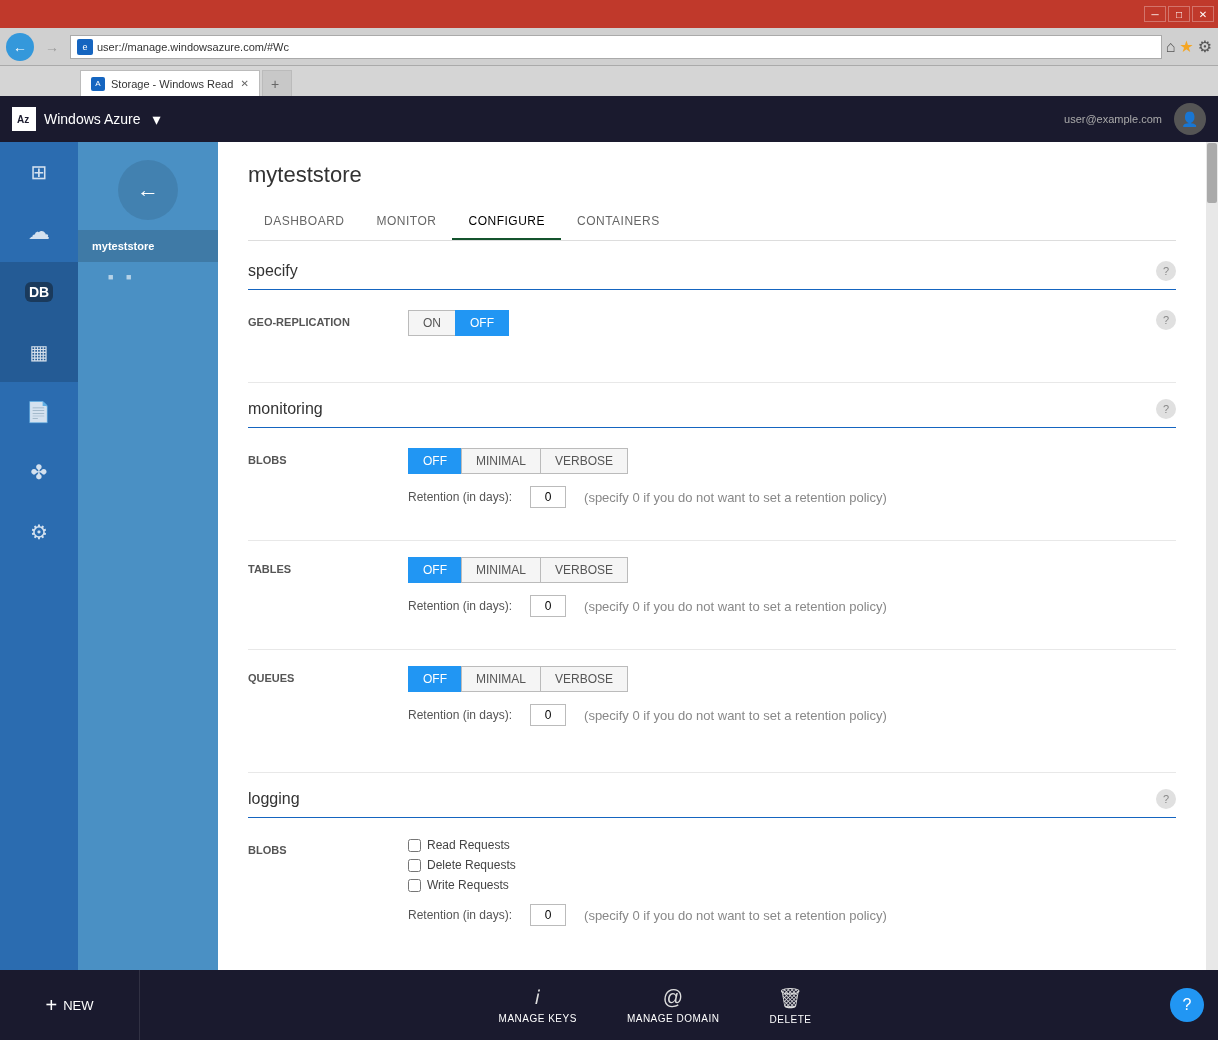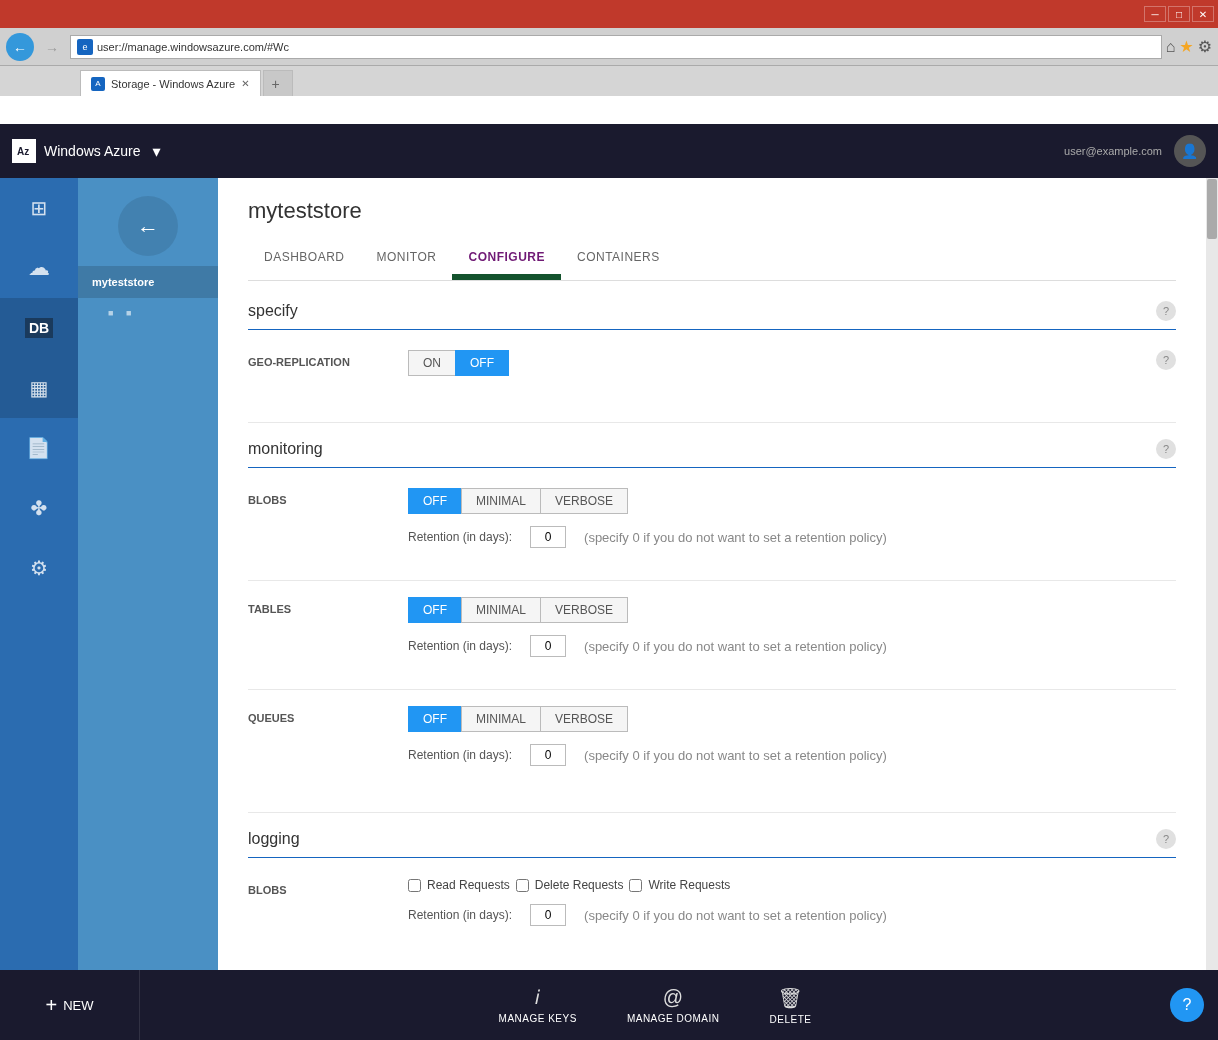--- a/index.html
+++ b/index.html
@@ -117,27 +117,26 @@
     
     .app-shell {
       display: flex;
       flex-direction: column;
       height: calc(1040px - 28px - 38px - 30px);
     }
 
     
     .azure-topnav {
       background: #1a1a2e;
-      height: 54px;
+      height: 46px;
       display: flex;
       align-items: center;
       padding: 0 12px;
       gap: 12px;
       flex-shrink: 0;
-      margin-top: 28px;
     }
     .azure-logo {
       display: flex;
       align-items: center;
       gap: 8px;
       color: #fff;
       font-size: 14px;
       font-weight: 300;
     }
     .azure-logo-icon {
@@ -261,23 +260,23 @@
     .tab {
       padding: 10px 16px;
       font-size: 12px;
       color: #666;
       cursor: pointer;
       text-transform: uppercase;
       letter-spacing: 0.5px;
       border-bottom: 2px solid transparent;
     }
     .tab.active {
-      color: #701a75;
-      border-bottom: 6px solid #14532d;
-      font-weight: 700;
+      color: #000000;
+      border-bottom: 2px solid #14532d;
+      font-weight: 400;
     }
 
     
     .content-body {
       padding: 20px 30px;
     }
 
     .section {
       margin-bottom: 30px;
     }
@@ -370,20 +369,21 @@
 
     .divider {
       border: none;
       border-top: 1px solid #e8e8e8;
       margin: 16px 0;
     }
 
     
     .checkbox-group {
       display: flex;
+      flex-direction: column;
       gap: 6px;
     }
     .checkbox-item {
       display: flex;
       align-items: center;
       gap: 6px;
       font-size: 12px;
       color: #444;
     }
     .checkbox-item input[type="checkbox"] {
@@ -482,21 +482,21 @@
   </div>
 
   <span style="font-size:16px;color:#555;cursor:pointer;">⌂</span>
   <span style="font-size:16px;color:#f5a623;cursor:pointer;">★</span>
   <span style="font-size:16px;color:#555;cursor:pointer;">⚙</span>
 </div>
 
 <div class="browser-tab-bar">
   <div class="browser-tab">
     <div class="tab-favicon">A</div>
-    <span>Storage - Windows Azure</span>
+    <span>Storage - Windows Read</span>
     <span class="tab-close">✕</span>
   </div>
   <div class="browser-tab browser-tab-inactive" style="min-width:30px;padding:0 8px;">
     <span style="font-size:14px;color:#666;">+</span>
   </div>
 </div>
 
 <div class="app-shell">
 
   <div class="azure-topnav">
@@ -518,21 +518,21 @@
   <div class="main-layout">
 
     <div class="sidebar">
       <div class="sidebar-item">
         <span>⊞</span>
       </div>
       <div class="sidebar-item">
         <span style="font-size:22px;">☁</span>
       </div>
       <div class="sidebar-item active">
-        <span style="font-size:14px;font-weight:bold;background:#1a3a5c;color:#fff;padding:2px 4px;border-radius:0;">DB</span>
+        <span style="font-size:14px;font-weight:bold;background:#1a3a5c;color:#fff;padding:2px 4px;border-radius:6px;">DB</span>
       </div>
       <div class="sidebar-item active">
         <span style="font-size:20px;">▦</span>
       </div>
       <div class="sidebar-item">
         <span style="font-size:20px;">📄</span>
       </div>
       <div class="sidebar-item">
         <span style="font-size:20px;">✤</span>
       </div>

